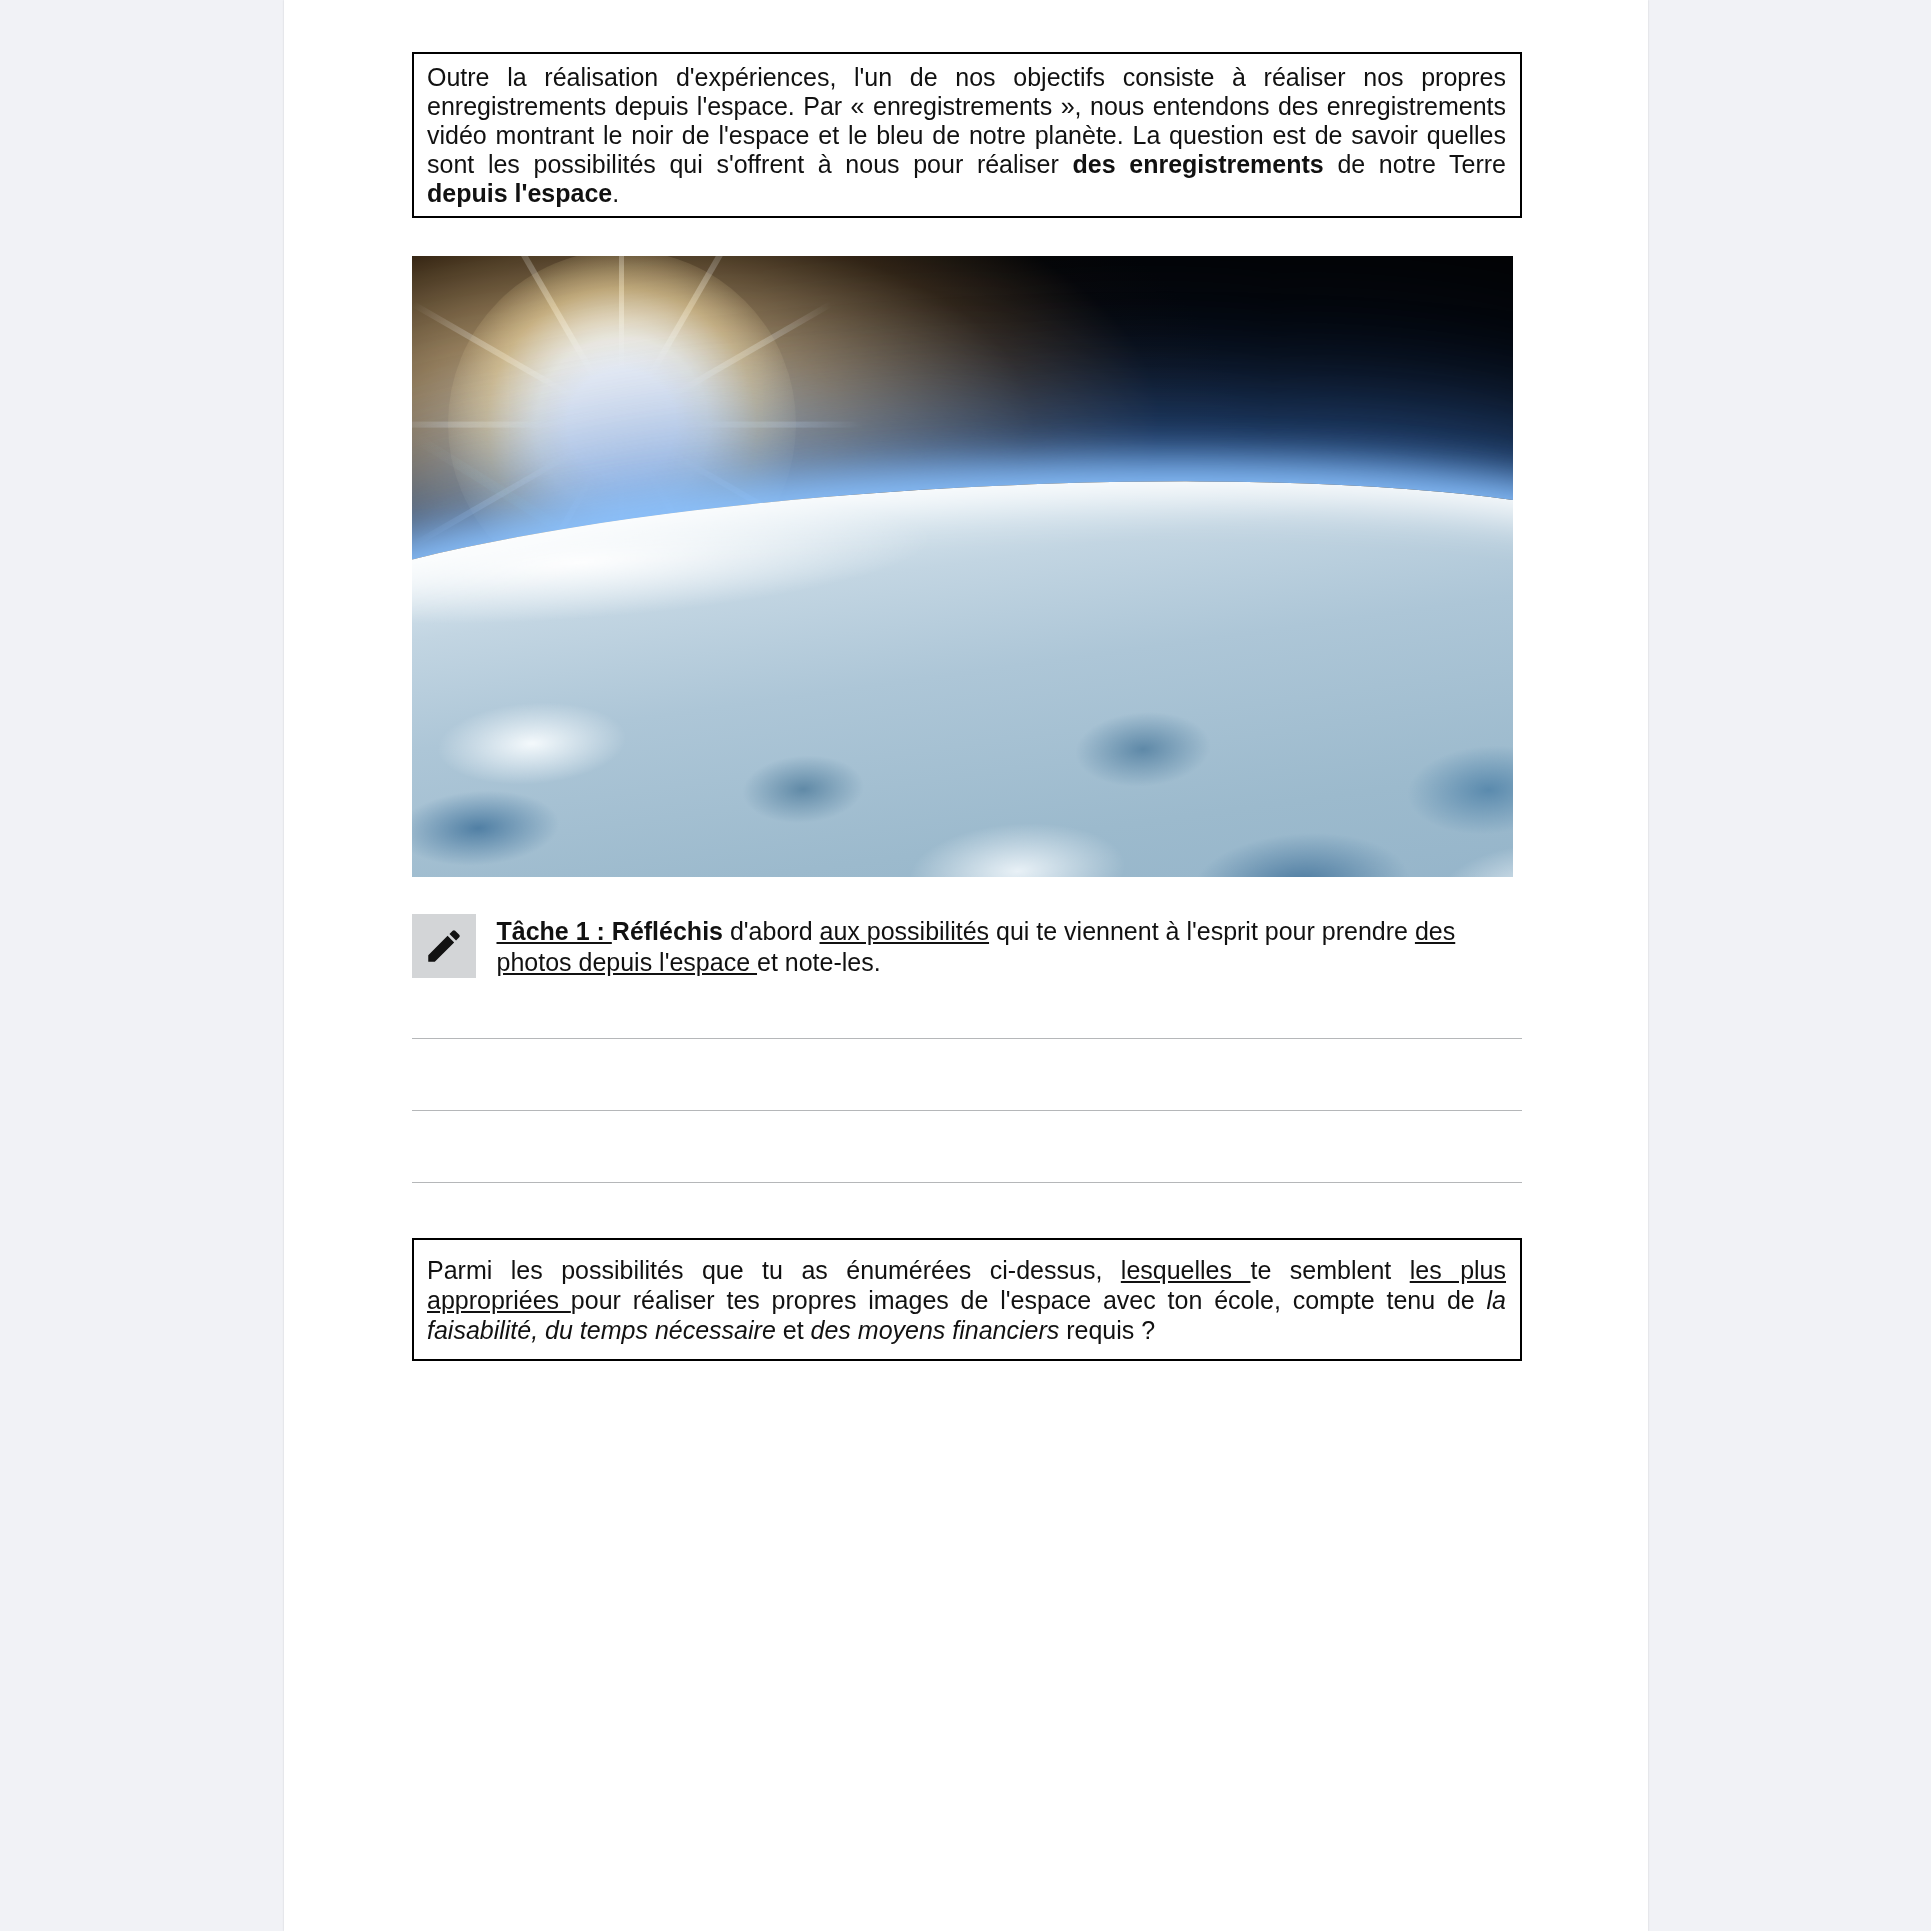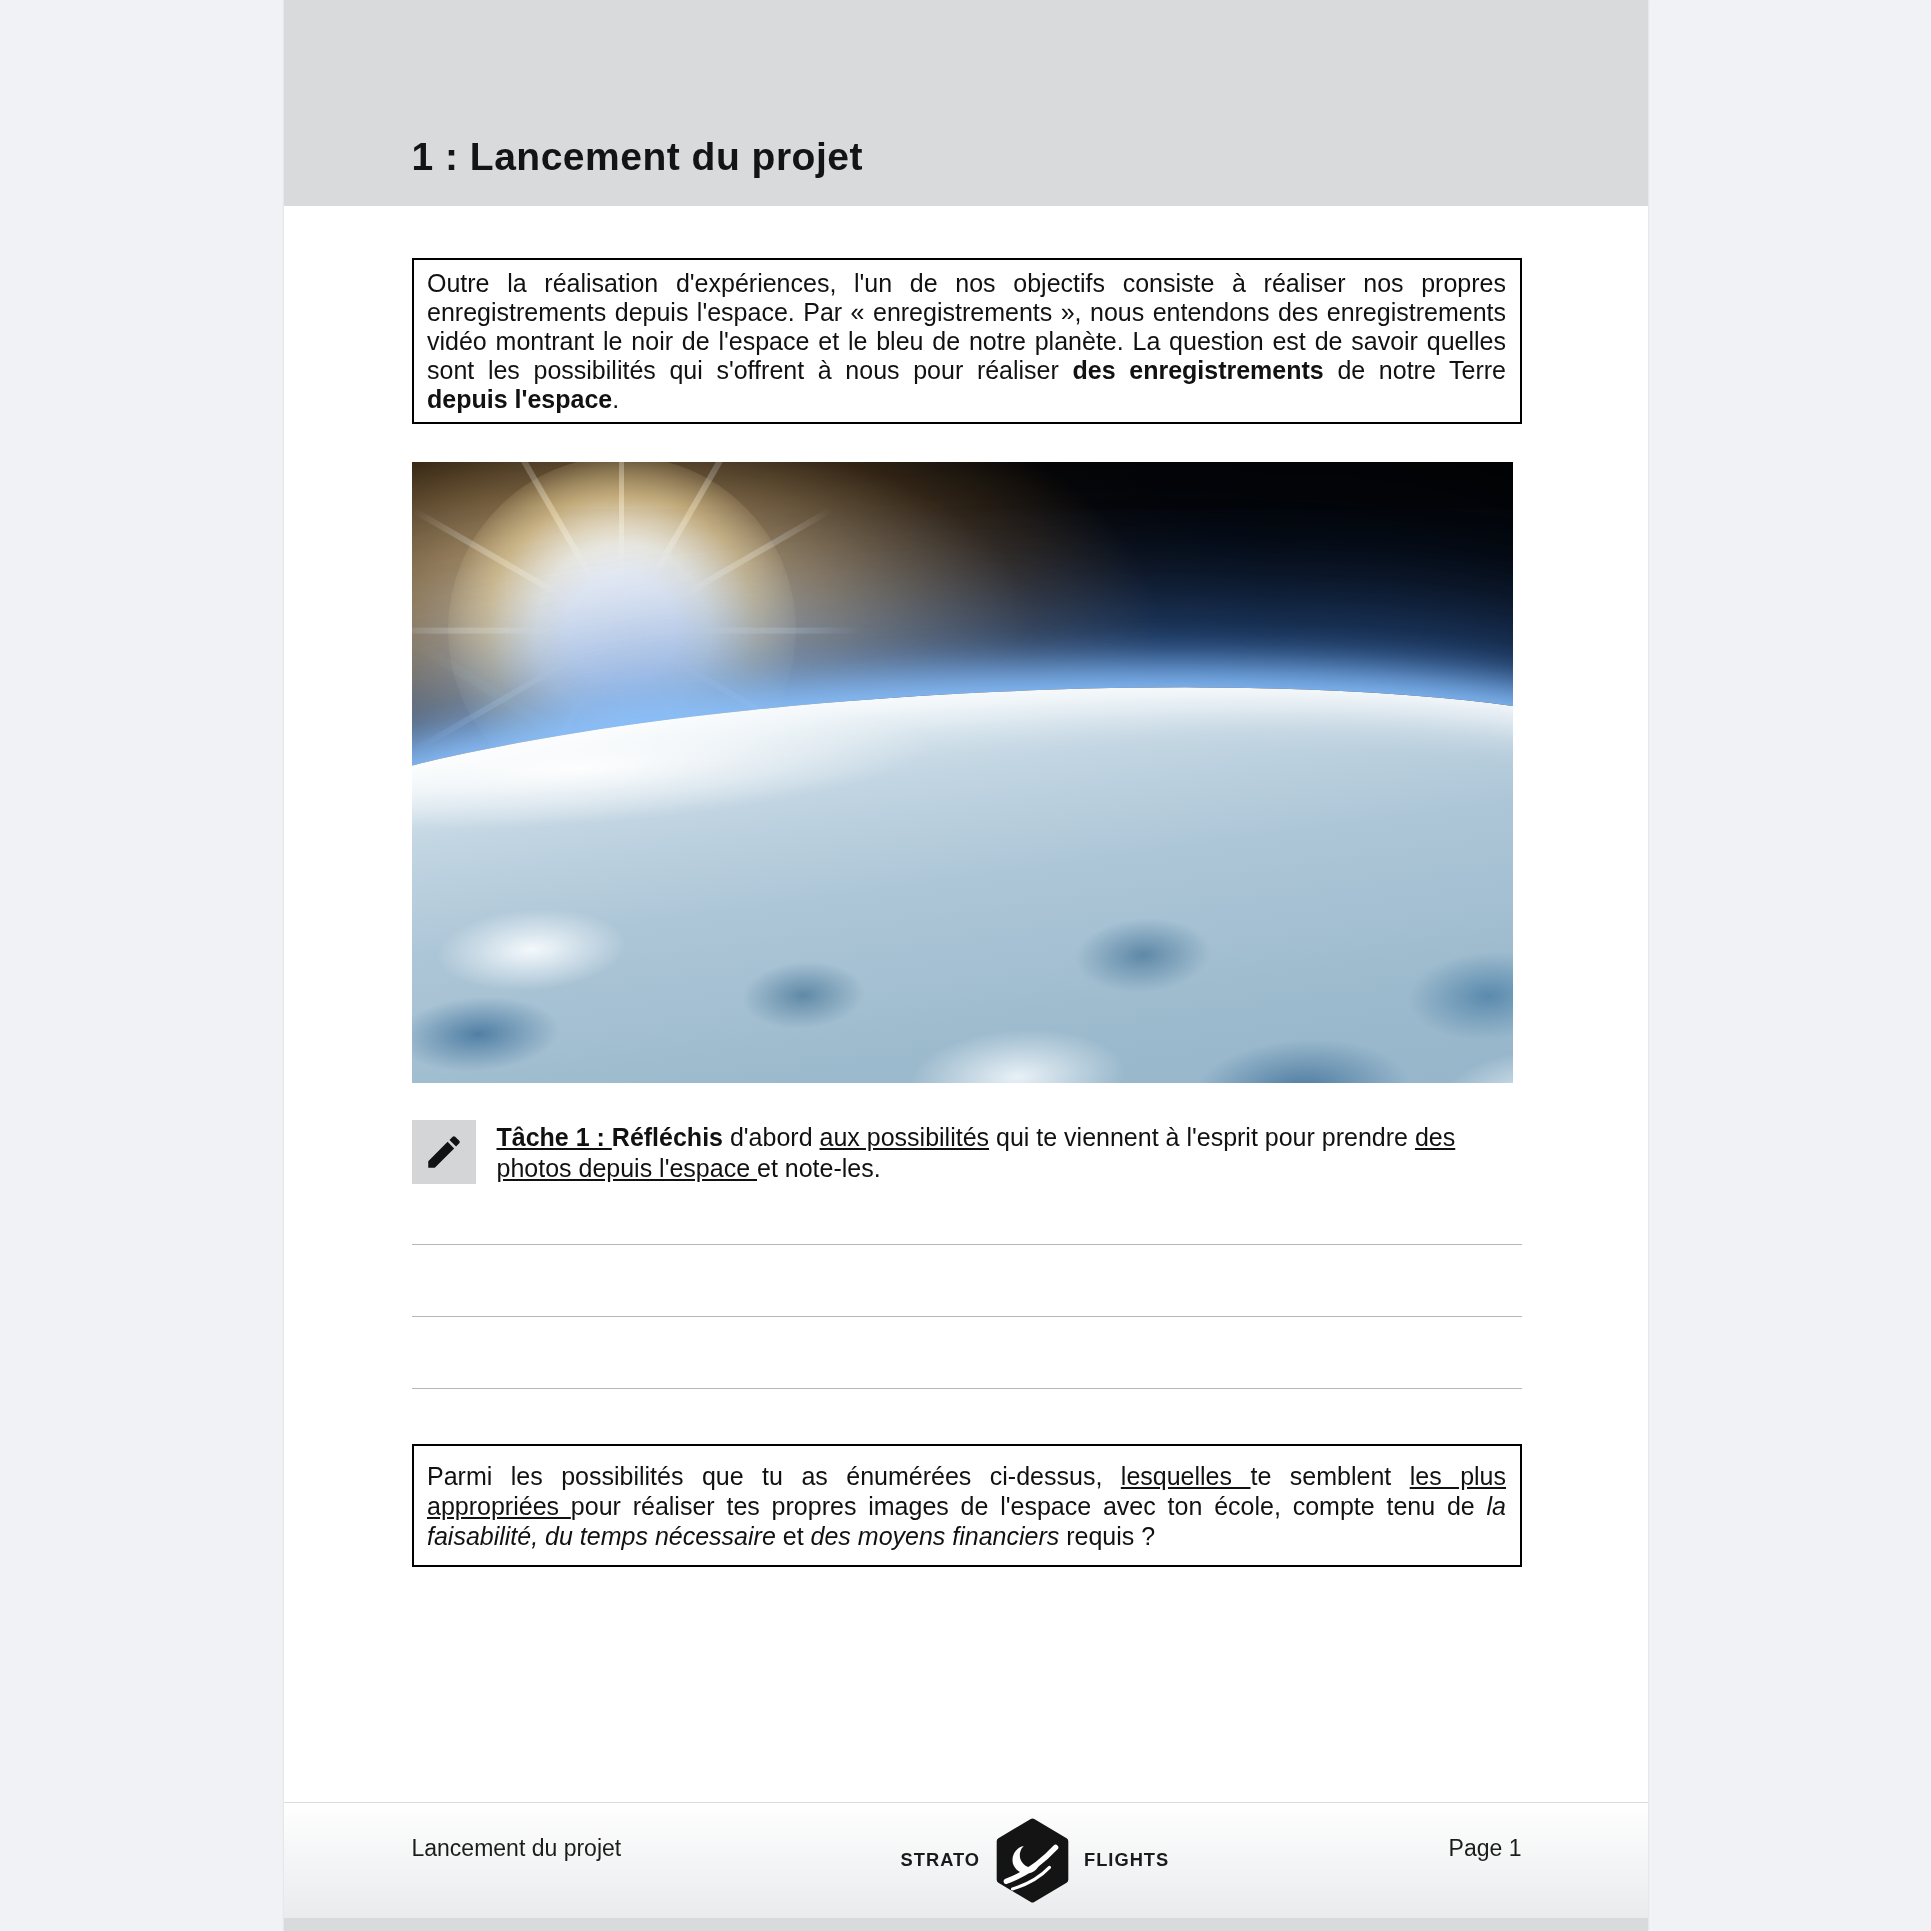--- a/index.html
+++ b/index.html
@@ -142,23 +142,20 @@
   .logo{display:flex;align-items:center;gap:13.5px;margin-top:-5.8px;}
   .logo-word{font-size:18.3px;font-weight:bold;letter-spacing:1px;color:#1a1a1a;}
   .logo svg{width:77px;height:85px;display:block;}
   .bottom-band{height:13.5px;background:#d9dadc;}
 </style>
 </head>
 <body>
 
 <div class="page">
 
-  <div class="band">
-    <h1>1 : Lancement du projet</h1>
-  </div>
 
   <div class="content">
 
     <div class="text-box intro-box">
       <span><span>Outre la réalisation d'expériences, l'un de nos objectifs consiste à réaliser nos propres enregistrements depuis l'espace. Par « enregistrements », nous entendons des enregistrements vidéo montrant le noir de l'espace et le bleu de notre planète. La question est de savoir quelles sont les possibilités qui s'offrent à nous pour réaliser </span><span style="font-weight: bold;">des enregistrements</span><span> de notre Terre </span><span style="font-weight: bold;">depuis l'espace</span><span>.</span></span>
     </div>
 
     <div class="photo">
       <div class="sun-glow"></div>
       <div class="sun-core">
@@ -189,34 +186,15 @@
       <div class="note-line"></div>
     </div>
 
 
     <div class="text-box question-box">
       <span><span>Parmi les possibilités que tu as énumérées ci-dessus, </span><span style="text-decoration: underline;">lesquelles </span><span>te semblent </span><span style="text-decoration: underline;">les plus appropriées </span><span>pour réaliser tes propres images de l'espace avec ton école, compte tenu de </span><span style="font-style: italic;">la faisabilité, du temps nécessaire</span><span> et </span><span style="font-style: italic;">des moyens financiers</span><span> requis ?</span></span>
     </div>
 
   </div>
 
-  <div class="footer">
-    <div class="footer-divider"></div>
-    <div class="footer-row">
-      <div class="footer-text">Lancement du projet</div>
-      <div class="logo">
-        <span class="logo-word">STRATO</span>
-        <svg viewBox="0 0 100 110" aria-hidden="true">
-          <polygon points="50,5 92,30 92,80 50,105 8,80 8,30" fill="#141414" stroke="#141414" stroke-width="9" stroke-linejoin="round"></polygon>
-          <circle cx="42" cy="54" r="18" fill="#ffffff"></circle>
-          <circle cx="50" cy="48" r="16.5" fill="#141414"></circle>
-          <path d="M16 82 Q50 70 80 38" stroke="#ffffff" stroke-width="7" fill="none" stroke-linecap="round"></path>
-          <path d="M24 92 Q54 83 72 64" stroke="#ffffff" stroke-width="4" fill="none" stroke-linecap="round"></path>
-        </svg>
-        <span class="logo-word">FLIGHTS</span>
-      </div>
-      <div class="footer-text">Page 1</div>
-    </div>
-    <div class="bottom-band"></div>
-  </div>
 
 </div>
 
 
 </body></html>

